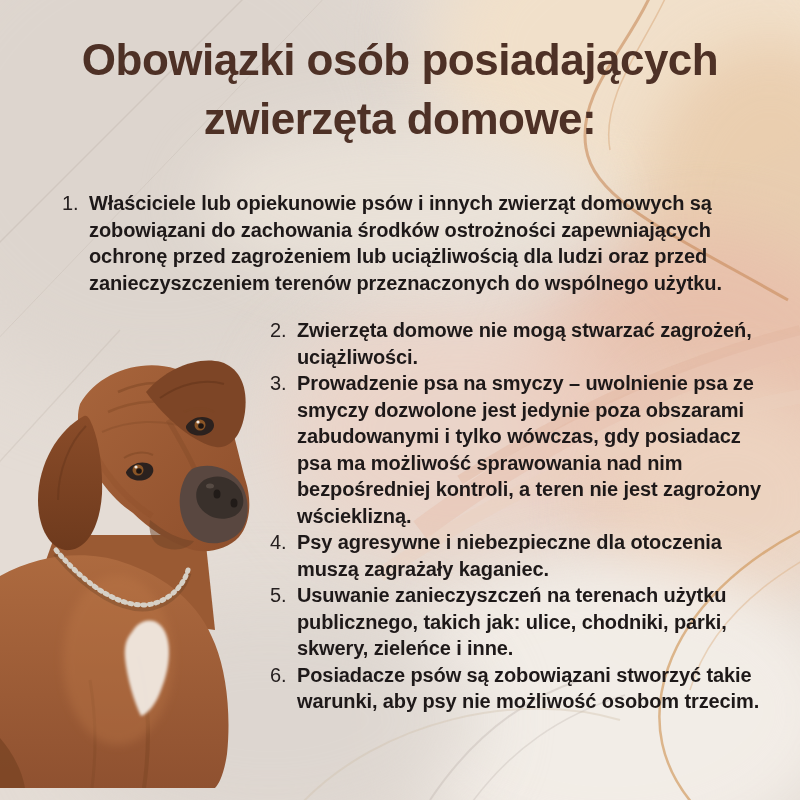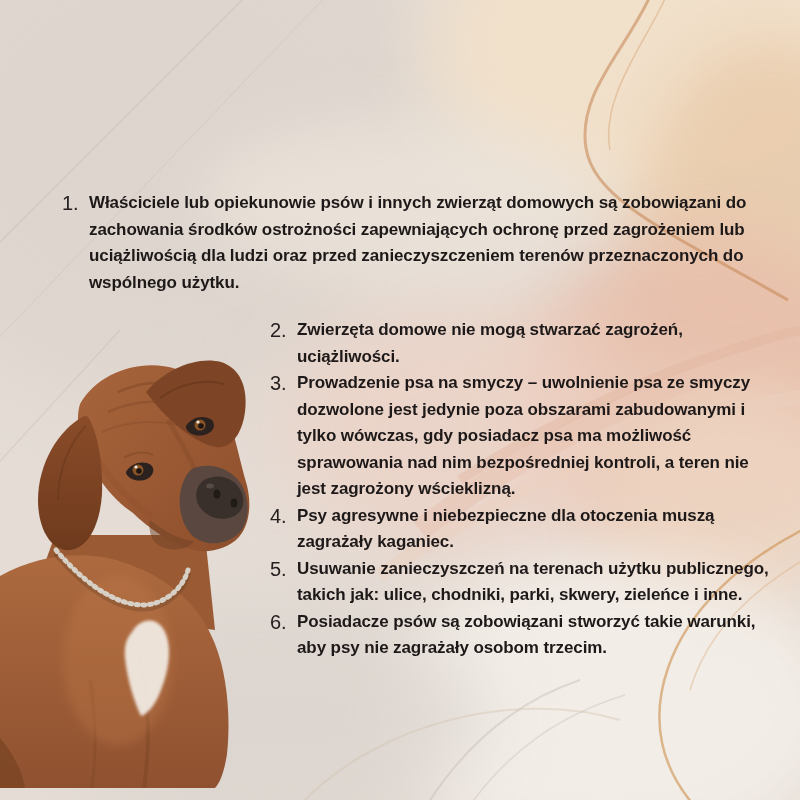--- a/index.html
+++ b/index.html
@@ -27,21 +27,21 @@
     text-align:center; font-weight:700; font-size:44px; line-height:59px;
     letter-spacing:-0.5px; color:#4e3126;
   }
   
   .item { display:flex; }
   .num {
     flex:0 0 27px; font-weight:400; font-size:20px; line-height:26.5px;
     color:#262020;
   }
   .txt {
-    font-weight:700; font-size:17px; line-height:26.5px;
+    font-weight:700; font-size:20px; line-height:26.5px;
     letter-spacing:-0.1px; color:#1e1919;
   }
   .item-first { position:absolute; left:62px; top:190px; width:702px; }
   .right-col  { position:absolute; left:270px; top:317px; width:508px; }
   
   .dog { position:absolute; left:0; top:360px; width:256px; height:428px; }
 </style>
 </head>
 <body>
 
@@ -67,20 +67,21 @@
       <path d="M 812,555 C 750,590 706,635 690,690" fill="none" stroke="#dcb083" stroke-width="1.5" opacity="0.45"></path>
       <path d="M -8,250 L 250,-8" stroke="#b8aca2" stroke-width="1.5" opacity="0.3"></path>
       <path d="M -8,345 L 330,-8" stroke="#b8aca2" stroke-width="1" opacity="0.25"></path>
       <path d="M -8,470 L 120,330" stroke="#b8aca2" stroke-width="1.5" opacity="0.25"></path>
       <path d="M 430,800 C 470,740 520,700 580,680" fill="none" stroke="#b9b0a8" stroke-width="2" opacity="0.35"></path>
       <path d="M 470,805 C 510,750 560,715 625,695" fill="none" stroke="#b9b0a8" stroke-width="1.5" opacity="0.3"></path>
       <path d="M 300,805 C 380,720 520,690 620,720" fill="none" stroke="#cdbca6" stroke-width="2" opacity="0.35"></path>
     </svg>
   </div>
 
+  <h1 class="title">Obowiązki osób posiadających zwierzęta domowe:</h1>
 
   <div class="item item-first">
     <span class="num">1.</span>
     <span class="txt">Właściciele lub opiekunowie psów i innych zwierząt domowych są zobowiązani do zachowania środków ostrożności zapewniających ochronę przed zagrożeniem lub uciążliwością dla ludzi oraz przed zanieczyszczeniem terenów przeznaczonych do wspólnego użytku.</span>
   </div>
 
   <div class="right-col">
     <div class="item">
       <span class="num">2.</span>
       <span class="txt">Zwierzęta domowe nie mogą stwarzać zagrożeń, uciążliwości.</span>
@@ -92,21 +93,21 @@
     <div class="item">
       <span class="num">4.</span>
       <span class="txt">Psy agresywne i niebezpieczne dla otoczenia muszą zagrażały kaganiec.</span>
     </div>
     <div class="item">
       <span class="num">5.</span>
       <span class="txt">Usuwanie zanieczyszczeń na terenach użytku publicznego, takich jak: ulice, chodniki, parki, skwery, zieleńce i inne.</span>
     </div>
     <div class="item">
       <span class="num">6.</span>
-      <span class="txt">Posiadacze psów są zobowiązani stworzyć takie warunki, aby psy nie zagrażały osobom trzecim.</span>
+      <span class="txt">Posiadacze psów są zobowiązani stworzyć takie warunki, aby psy nie możliwość osobom trzecim.</span>
     </div>
   </div>
 
   <svg class="dog" viewBox="0 0 256 428" role="img">
     <defs>
       <linearGradient id="bodyGrad" x1="0" y1="0" x2="0" y2="1">
         <stop offset="0" stop-color="#ad6a3f"></stop>
           <stop offset="1" stop-color="#8f5130"></stop>
       </linearGradient>
       <linearGradient id="headGrad" x1="0" y1="0" x2="1" y2="1">

